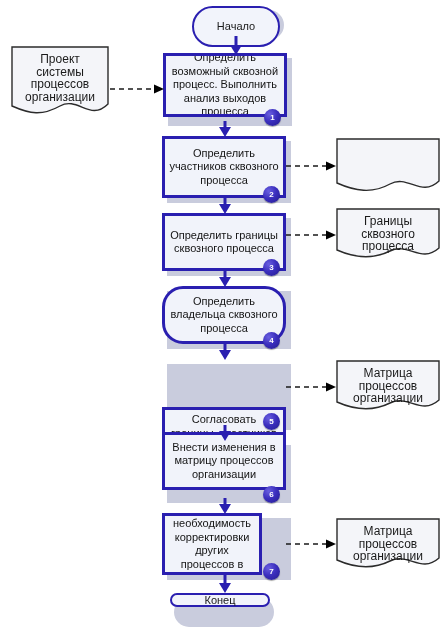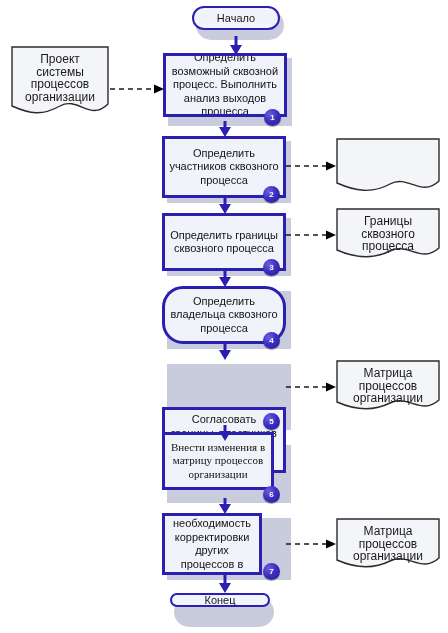--- a/index.html
+++ b/index.html
@@ -131,21 +131,21 @@
   </div>
 
   <div class="hconn" style="left:110px; top:83px; width:56px; height:12px;">
     <svg width="56" height="12" aria-hidden="true">
       <line x1="0" y1="6" x2="44" y2="6" stroke="#1a1a1a" stroke-width="1.3" stroke-dasharray="5,4"></line>
       <polygon points="44,1.5 54,6 44,10.5" fill="#000000"></polygon>
     </svg>
   </div>
 
   <div class="shadow round" style="left:196px; top:10px; width:88px; height:30px;"></div>
-  <div class="terminator" style="left:192px; top:6px; width:88px; height:24px;">
+  <div class="terminator" style="left:192px; top:6px; width:88px; height:41px;">
     <span>Начало</span>
   </div>
 
   <div class="vconn" style="left:229px; top:36px; width:14px; height:19px;">
     <svg width="14" height="19" aria-hidden="true">
       <line x1="7" y1="0" x2="7" y2="11" stroke="#2a1fb0" stroke-width="3"></line>
       <polygon points="1,9 13,9 7,19" fill="#2a1fb0"></polygon>
     </svg>
   </div>
 
@@ -259,21 +259,21 @@
   </div>
 
   <div class="vconn" style="left:218px; top:425px; width:14px; height:16px;">
     <svg width="14" height="16" aria-hidden="true">
       <line x1="7" y1="0" x2="7" y2="8" stroke="#2a1fb0" stroke-width="3"></line>
       <polygon points="1,6 13,6 7,16" fill="#2a1fb0"></polygon>
     </svg>
   </div>
 
   <div class="shadow" style="left:167px; top:445px; width:124px; height:58px;"></div>
-  <div class="process" style="left:162px; top:432px; width:112px; height:58px;font-family:Liberation Serif, serif;">
+  <div class="process" style="left:162px; top:432px; width:124px; height:58px;">
     <span class="ptext">Внести изменения в матрицу процессов организации</span>
   </div>
   <div class="badge" style="left:263px; top:486px;">
     <span>6</span>
   </div>
 
   <div class="vconn" style="left:218px; top:498px; width:14px; height:16px;">
     <svg width="14" height="16" aria-hidden="true">
       <line x1="7" y1="0" x2="7" y2="8" stroke="#2a1fb0" stroke-width="3"></line>
       <polygon points="1,6 13,6 7,16" fill="#2a1fb0"></polygon>

